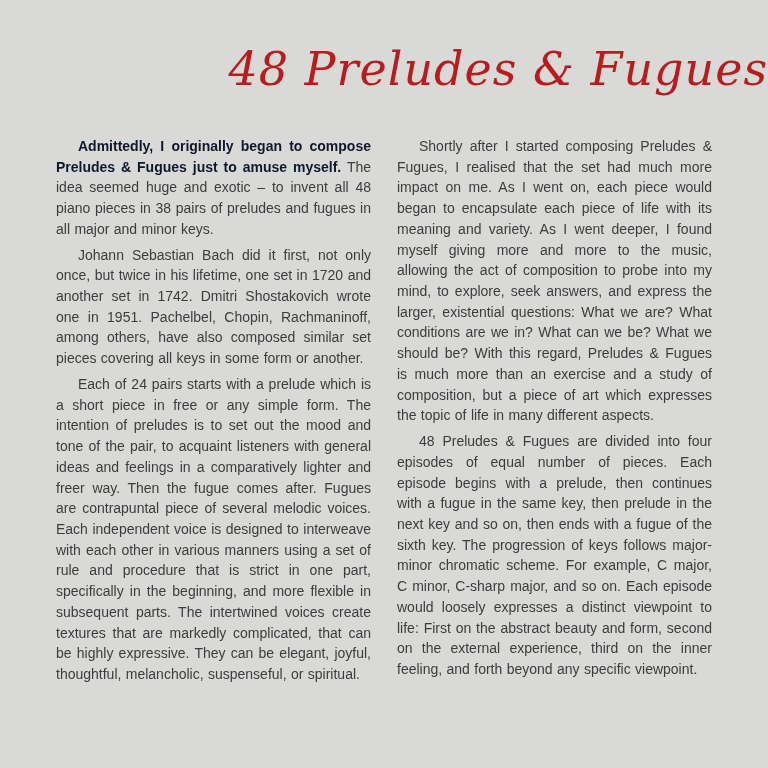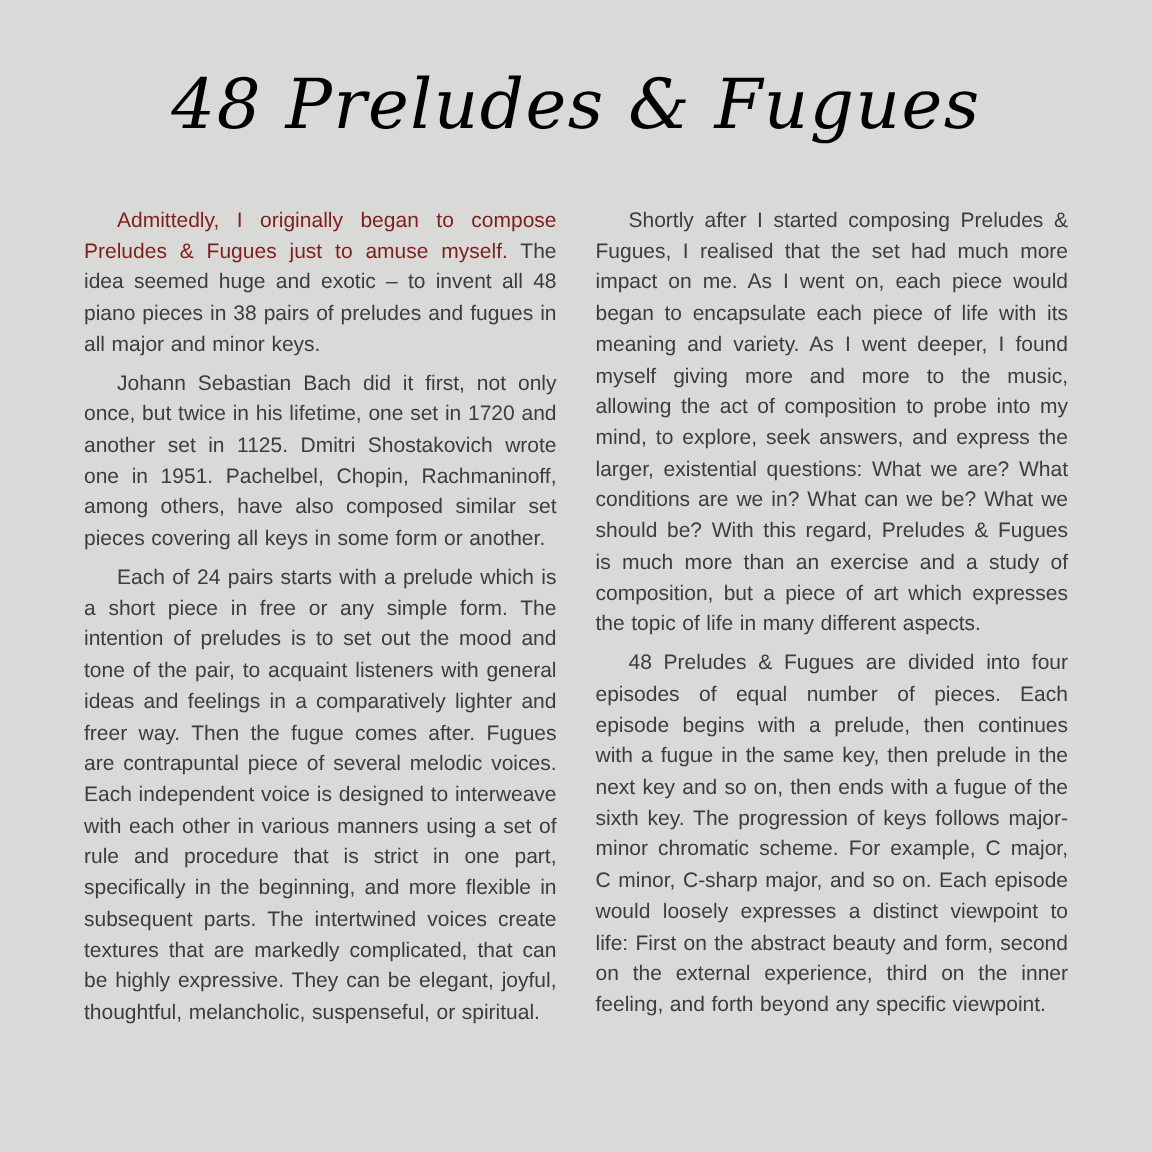--- a/index.html
+++ b/index.html
@@ -16,22 +16,22 @@
     width: 768px;
     height: 768px;
     box-sizing: border-box;
     background: #d9d9d7;
   }
   .title {
     font-family: "DejaVu Serif", serif;
     font-style: italic;
     font-weight: 400;
     font-size: 46px;
-    color: #000000;
-    text-align: center;
+    color: #b91c1c;
+    text-align: right;
     margin: 0;
     padding-top: 42px;
     letter-spacing: 1px;
   }
   .columns {
     display: flex;
     gap: 26px;
     padding: 0 56px;
     margin-top: 40px;
   }
@@ -43,36 +43,36 @@
     font-family: "Liberation Sans", sans-serif;
     font-size: 14px;
     line-height: 1.48;
     color: #3c3c3c;
     text-align: justify;
     text-indent: 22px;
     margin: 0 0 5px 0;
     word-spacing: 0.5px;
   }
   .col p .bold-lead {
-    font-weight: normal;
-    color: #7f1d1d;
+    font-weight: bold;
+    color: #0f172a;
   }
 </style>
 </head>
 <body>
 
 <div class="page">
 
   <h1 class="title">48 Preludes &amp; Fugues</h1>
 
   <div class="columns">
 
     <div class="col">
       <p><span class="bold-lead">Admittedly, I originally began to compose Preludes &amp; Fugues just to amuse myself.</span><span> The idea seemed huge and exotic – to invent all 48 piano pieces in 38 pairs of preludes and fugues in all major and minor keys.</span></p>
-      <p>Johann Sebastian Bach did it first, not only once, but twice in his lifetime, one set in 1720 and another set in 1125. Dmitri Shostakovich wrote one in 1951. Pachelbel, Chopin, Rachmaninoff, among others, have also composed similar set pieces covering all keys in some form or another.</p>
+      <p>Johann Sebastian Bach did it first, not only once, but twice in his lifetime, one set in 1720 and another set in 1742. Dmitri Shostakovich wrote one in 1951. Pachelbel, Chopin, Rachmaninoff, among others, have also composed similar set pieces covering all keys in some form or another.</p>
       <p>Each of 24 pairs starts with a prelude which is a short piece in free or any simple form. The intention of preludes is to set out the mood and tone of the pair, to acquaint listeners with general ideas and feelings in a comparatively lighter and freer way. Then the fugue comes after. Fugues are contrapuntal piece of several melodic voices. Each independent voice is designed to interweave with each other in various manners using a set of rule and procedure that is strict in one part, specifically in the beginning, and more flexible in subsequent parts. The intertwined voices create textures that are markedly complicated, that can be highly expressive. They can be elegant, joyful, thoughtful, melancholic, suspenseful, or spiritual.</p>
     </div>
 
     <div class="col">
       <p>Shortly after I started composing Preludes &amp; Fugues, I realised that the set had much more impact on me. As I went on, each piece would began to encapsulate each piece of life with its meaning and variety. As I went deeper, I found myself giving more and more to the music, allowing the act of composition to probe into my mind, to explore, seek answers, and express the larger, existential questions: What we are? What conditions are we in? What can we be? What we should be? With this regard, Preludes &amp; Fugues is much more than an exercise and a study of composition, but a piece of art which expresses the topic of life in many different aspects.</p>
       <p>48 Preludes &amp; Fugues are divided into four episodes of equal number of pieces. Each episode begins with a prelude, then continues with a fugue in the same key, then prelude in the next key and so on, then ends with a fugue of the sixth key. The progression of keys follows major-minor chromatic scheme. For example, C major, C minor, C-sharp major, and so on. Each episode would loosely expresses a distinct viewpoint to life: First on the abstract beauty and form, second on the external experience, third on the inner feeling, and forth beyond any specific viewpoint.</p>
     </div>
 
   </div>
 

